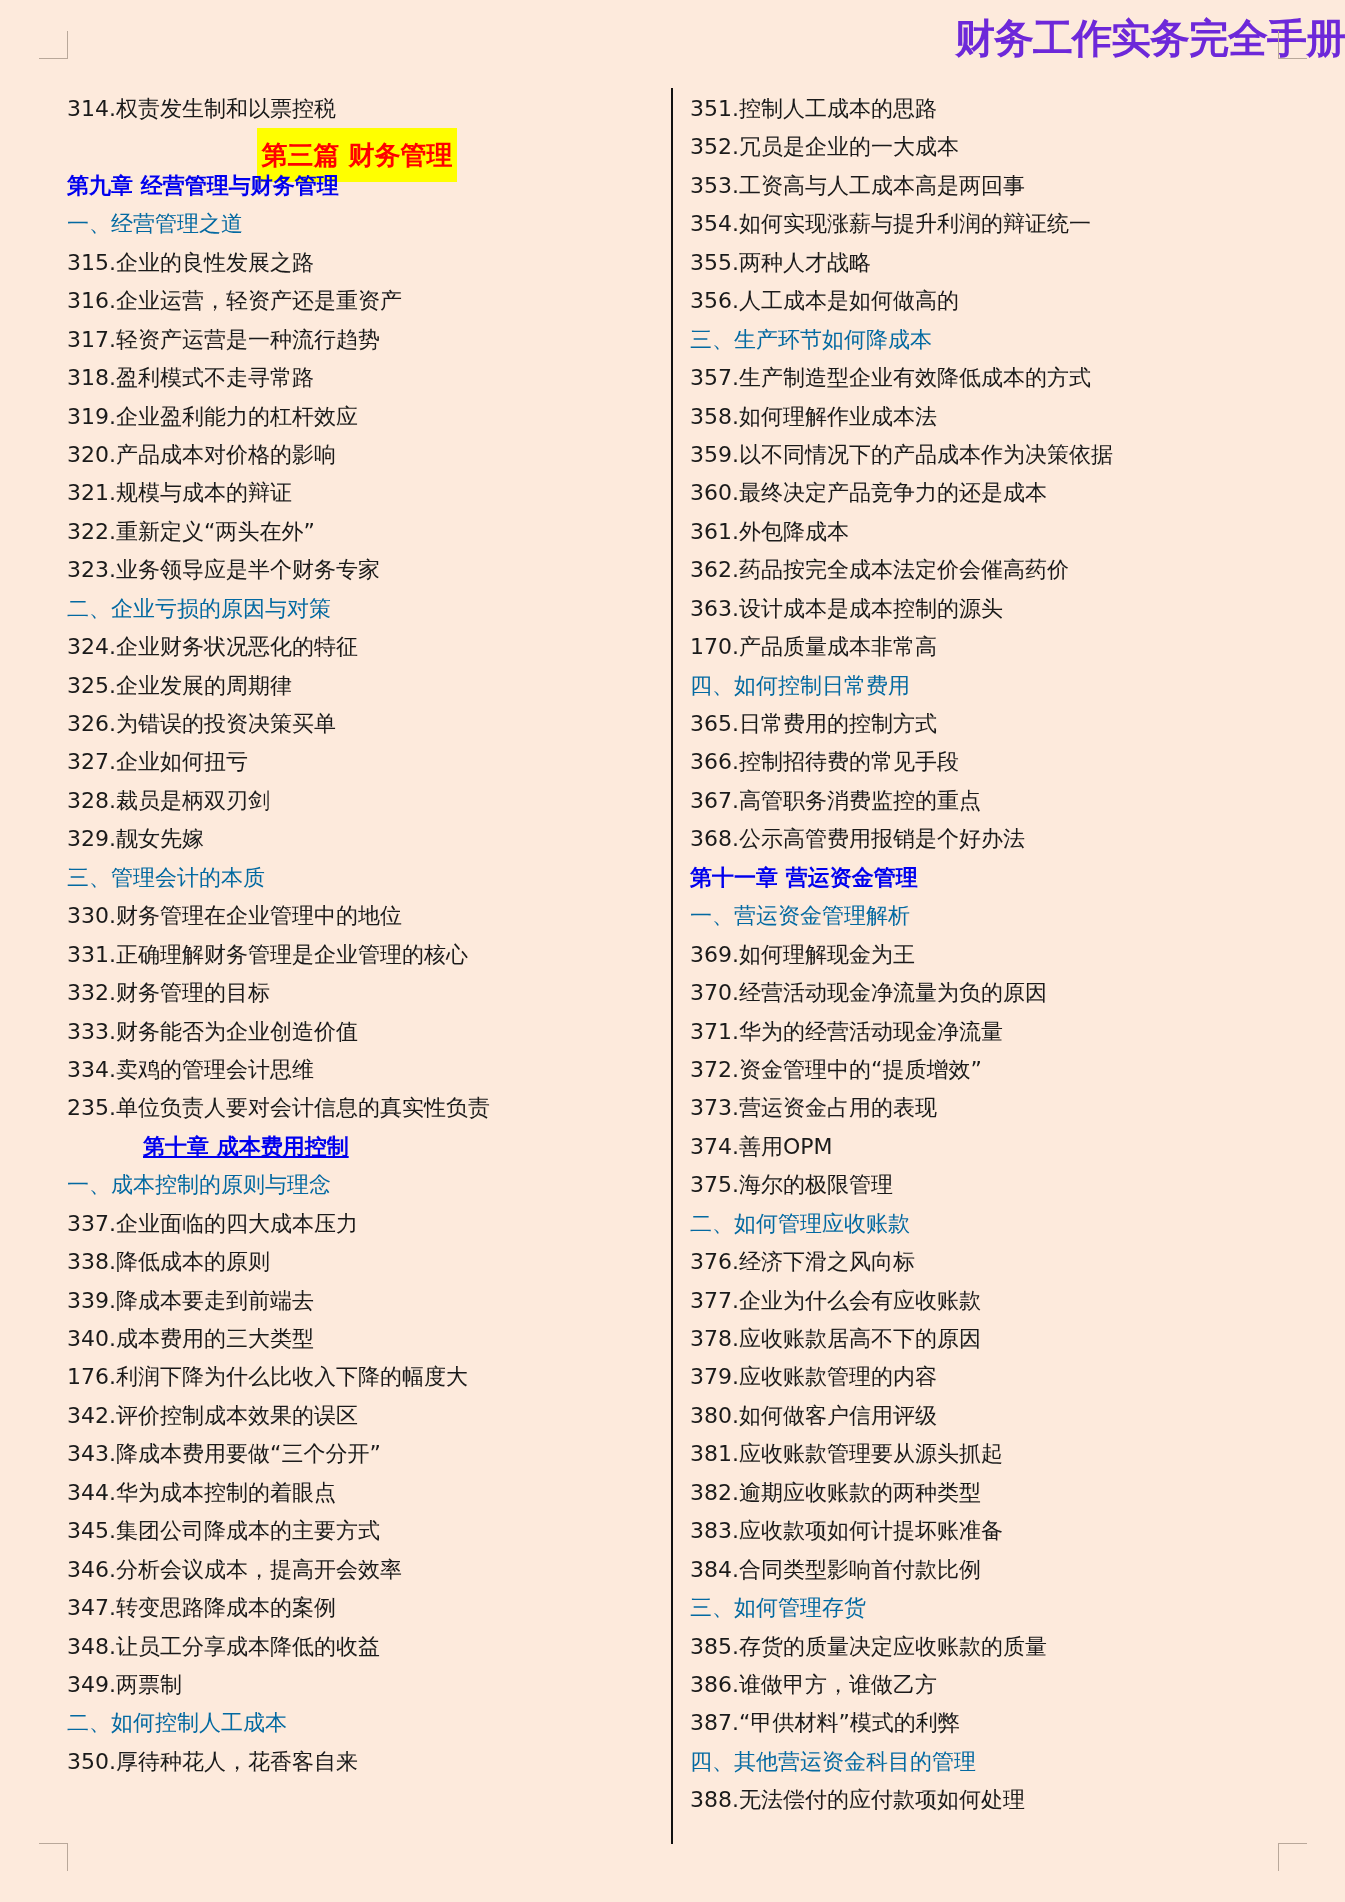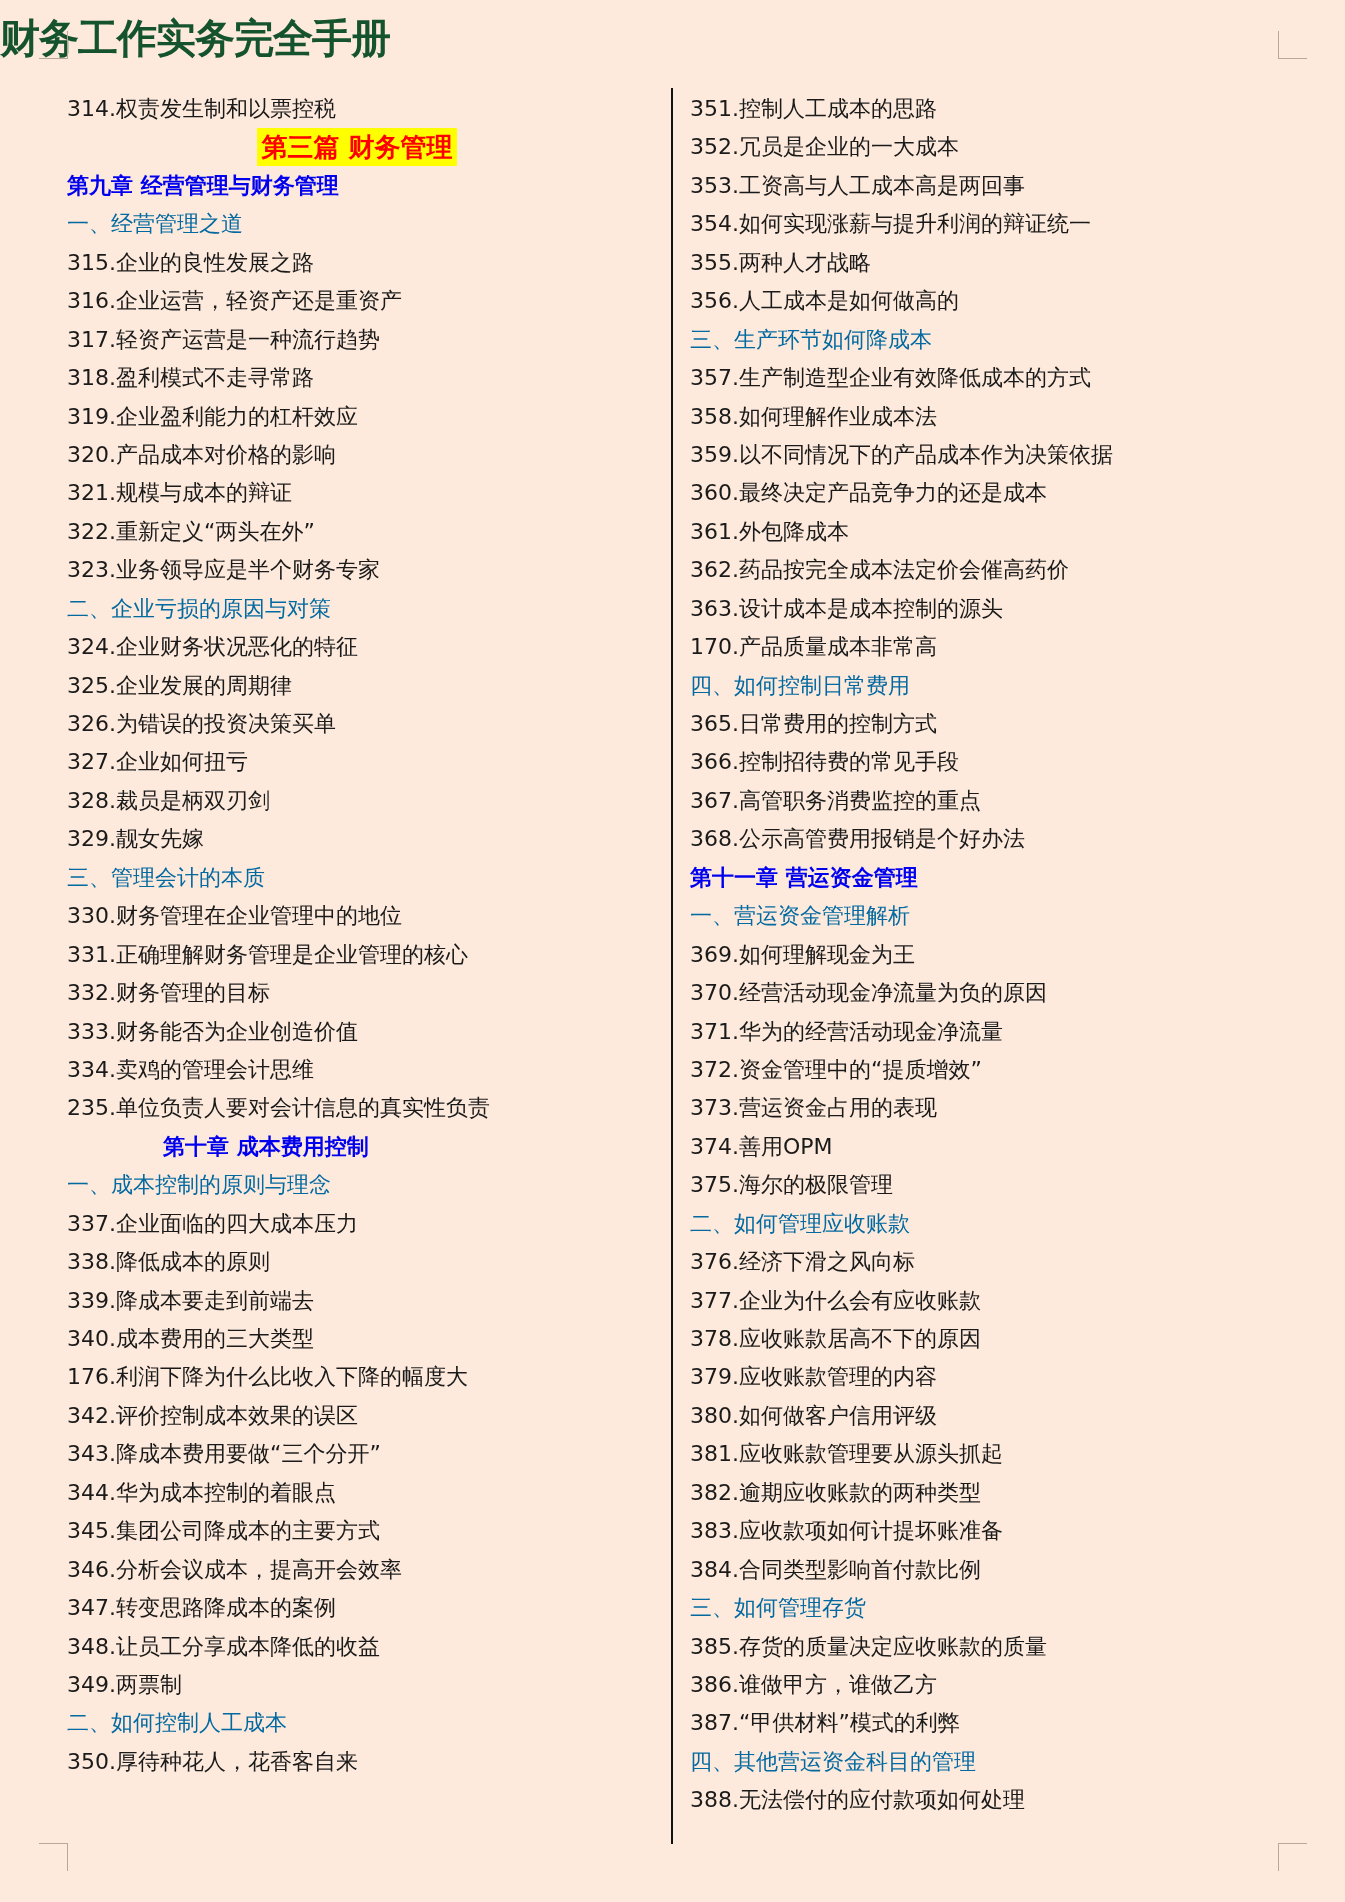--- a/index.html
+++ b/index.html
@@ -6,23 +6,23 @@
   body {
     width: 1345px; height: 1902px;
     background: #FDEADC;
     position: relative;
     overflow: hidden;
     font-family: "DejaVu Sans", "Liberation Sans", sans-serif;
     color: #1a1a1a;
   }
   .page-title {
     position: absolute; left: 0; right: 0; top: 10px;
-    text-align: left;
+    text-align: right;
     font-size: 40px; font-weight: bold;
-    color: #14532d;
+    color: #6d28d9;
     letter-spacing: -1px;
     line-height: 56px;
   }
   .corner { position: absolute; width: 28px; height: 27px; border-color: #b9a89a; border-style: solid; border-width: 0; }
   .c-tl { left: 39px; top: 31px; border-right-width: 1.5px; border-bottom-width: 1.5px; }
   .c-tr { left: 1278px; top: 31px; border-left-width: 1.5px; border-bottom-width: 1.5px; }
   .c-bl { left: 39px; top: 1843px; border-right-width: 1.5px; border-top-width: 1.5px; }
   .c-br { left: 1278px; top: 1843px; border-left-width: 1.5px; border-top-width: 1.5px; }
   .divider {
     position: absolute; left: 671px; top: 88px; width: 1.5px; height: 1756px;
@@ -35,21 +35,21 @@
     height: 38.45px; line-height: 38.45px;
     font-size: 22px; white-space: nowrap;
   }
   .section { font-weight: normal; color: #0369a1; }
   .chapter { font-weight: bold; color: #0000EE; font-size: 22px; }
   .part-wrap { text-align: center; }
   .part {
     display: inline-block;
     background: #FFFF00; color: #FF0000;
     font-weight: bold; font-size: 26px;
-    line-height: 38px; padding: 0 4px;
+    line-height: 38px; padding: 8px 4px;
   }
 </style>
 </head>
 <body>
 
 <div class="page-title">财务工作实务完全手册</div>
 
 <div class="corner c-tl"></div>
 <div class="corner c-tr"></div>
 <div class="corner c-bl"></div>
@@ -78,21 +78,21 @@
     <div class="line">327.企业如何扭亏</div>
     <div class="line">328.裁员是柄双刃剑</div>
     <div class="line">329.靓女先嫁</div>
     <div class="line section">三、管理会计的本质</div>
     <div class="line">330.财务管理在企业管理中的地位</div>
     <div class="line">331.正确理解财务管理是企业管理的核心</div>
     <div class="line">332.财务管理的目标</div>
     <div class="line">333.财务能否为企业创造价值</div>
     <div class="line">334.卖鸡的管理会计思维</div>
     <div class="line">235.单位负责人要对会计信息的真实性负责</div>
-    <div class="line"><span class="chapter" style="margin-left: 96px;">第十章 成本费用控制</span></div>
+    <div class="line"><span class="chapter" style="margin-left: 76px; text-decoration: underline;">第十章 成本费用控制</span></div>
     <div class="line section">一、成本控制的原则与理念</div>
     <div class="line">337.企业面临的四大成本压力</div>
     <div class="line">338.降低成本的原则</div>
     <div class="line">339.降成本要走到前端去</div>
     <div class="line">340.成本费用的三大类型</div>
     <div class="line">176.利润下降为什么比收入下降的幅度大</div>
     <div class="line">342.评价控制成本效果的误区</div>
     <div class="line">343.降成本费用要做“三个分开”</div>
     <div class="line">344.华为成本控制的着眼点</div>
     <div class="line">345.集团公司降成本的主要方式</div>

